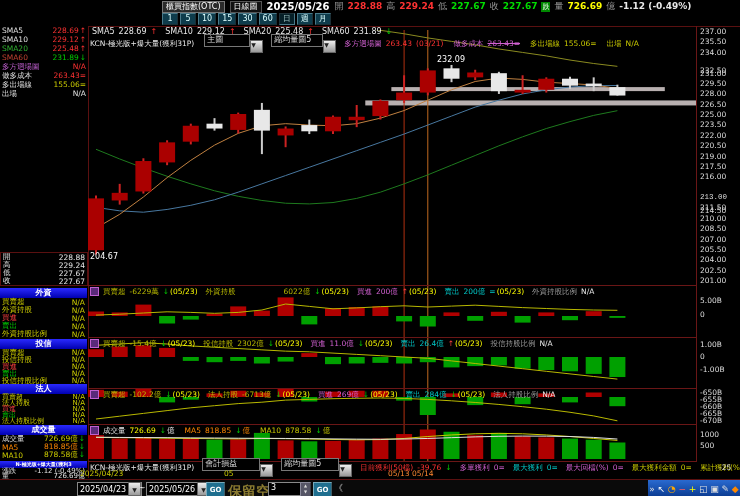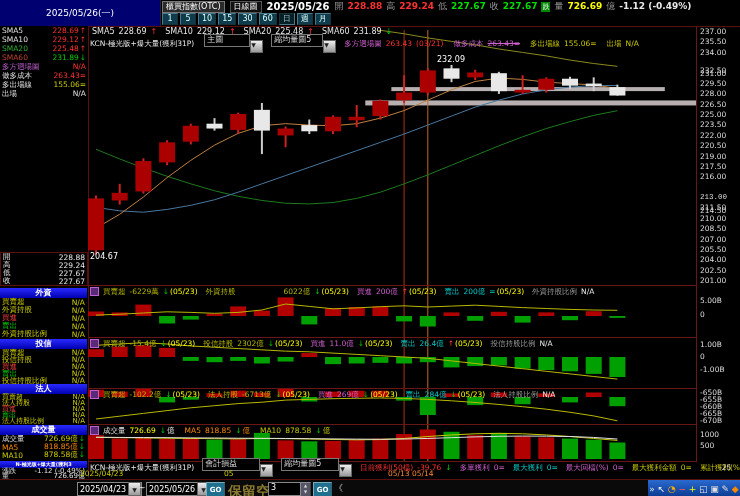--- a/index.html
+++ b/index.html
@@ -45,23 +45,20 @@
   .spinner{position:absolute;top:2px;width:9px;height:13px;background:#556;color:#ddd;font-size:4px;line-height:6px;text-align:center;border:1px outset #889;cursor:pointer;}
   .collapse{position:absolute;top:2px;color:#ccc;font-size:9px;}
   .iconbar{position:absolute;right:0;top:0;width:92px;height:17px;background:linear-gradient(#2a6ad0,#0a3a90);display:flex;align-items:center;justify-content:space-around;}
   .iconbar span{font-size:9px;cursor:pointer;}
 </style>
 </head>
 <body>
 
 <div id="app">
   <div class="topbar">
-    <div class="datecell">
-      <span>2025/05/26(一)</span>
-    </div>
     <div class="titlerow">
       <span class="chip">櫃買指數(OTC)</span>
       <span class="chip2">日線圖</span>
       <span class="tdate">2025/05/26</span>
       <span id="title-spans"><span style="color: rgb(154, 154, 154); margin-right: 4px;">開</span><span style="color: rgb(255, 50, 50); font-weight: bold; margin-right: 4px;">228.88</span><span style="color: rgb(154, 154, 154); margin-right: 4px;">高</span><span style="color: rgb(255, 50, 50); font-weight: bold; margin-right: 4px;">229.24</span><span style="color: rgb(154, 154, 154); margin-right: 4px;">低</span><span style="color: rgb(0, 221, 0); font-weight: bold; margin-right: 4px;">227.67</span><span style="color: rgb(154, 154, 154); margin-right: 4px;">收</span><span style="color: rgb(0, 221, 0); font-weight: bold; margin-right: 4px;">227.67</span><span class="badge" style="color: rgb(255, 255, 255); margin-right: 4px;">跌</span><span style="color: rgb(154, 154, 154); margin-right: 4px;">量</span><span style="color: rgb(255, 255, 0); font-weight: bold; margin-right: 4px;">726.69</span><span style="color: rgb(154, 154, 154); margin-right: 4px;">億</span><span style="color: rgb(232, 232, 232); font-weight: bold; margin-right: 4px;">-1.12 (-0.49%)</span></span>
     </div>
     <div class="btnrow" id="toolbar">
         <div class="pbtn">1</div>
         <div class="pbtn">5</div>
         <div class="pbtn">10</div>

